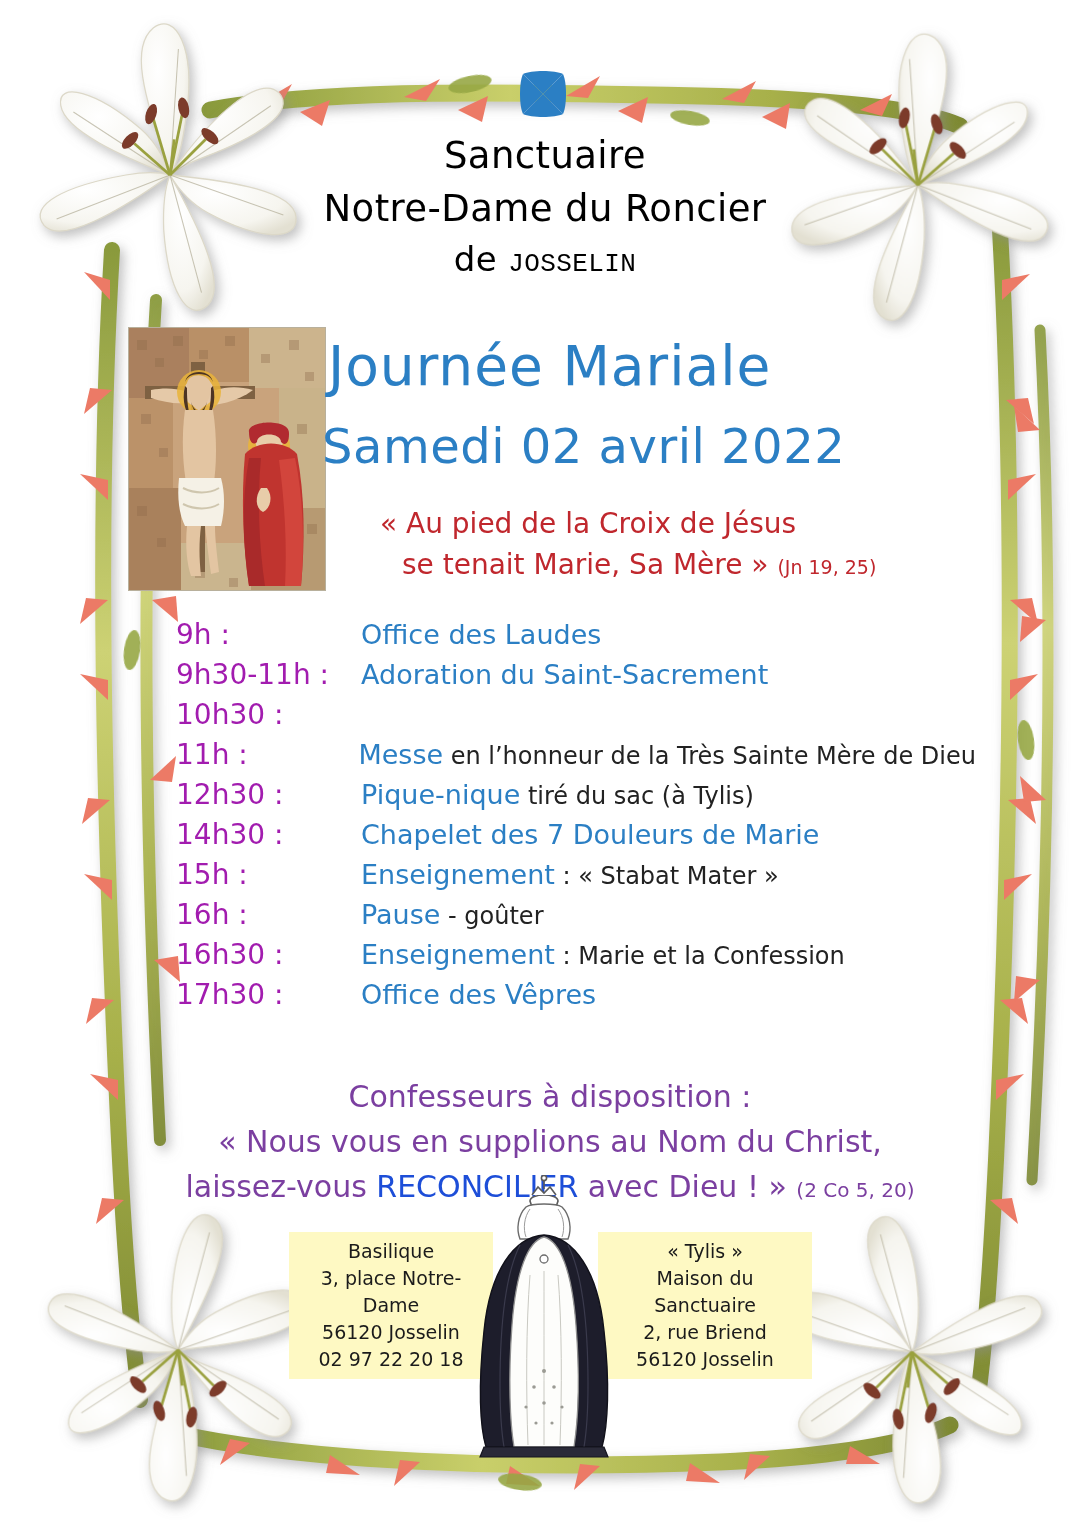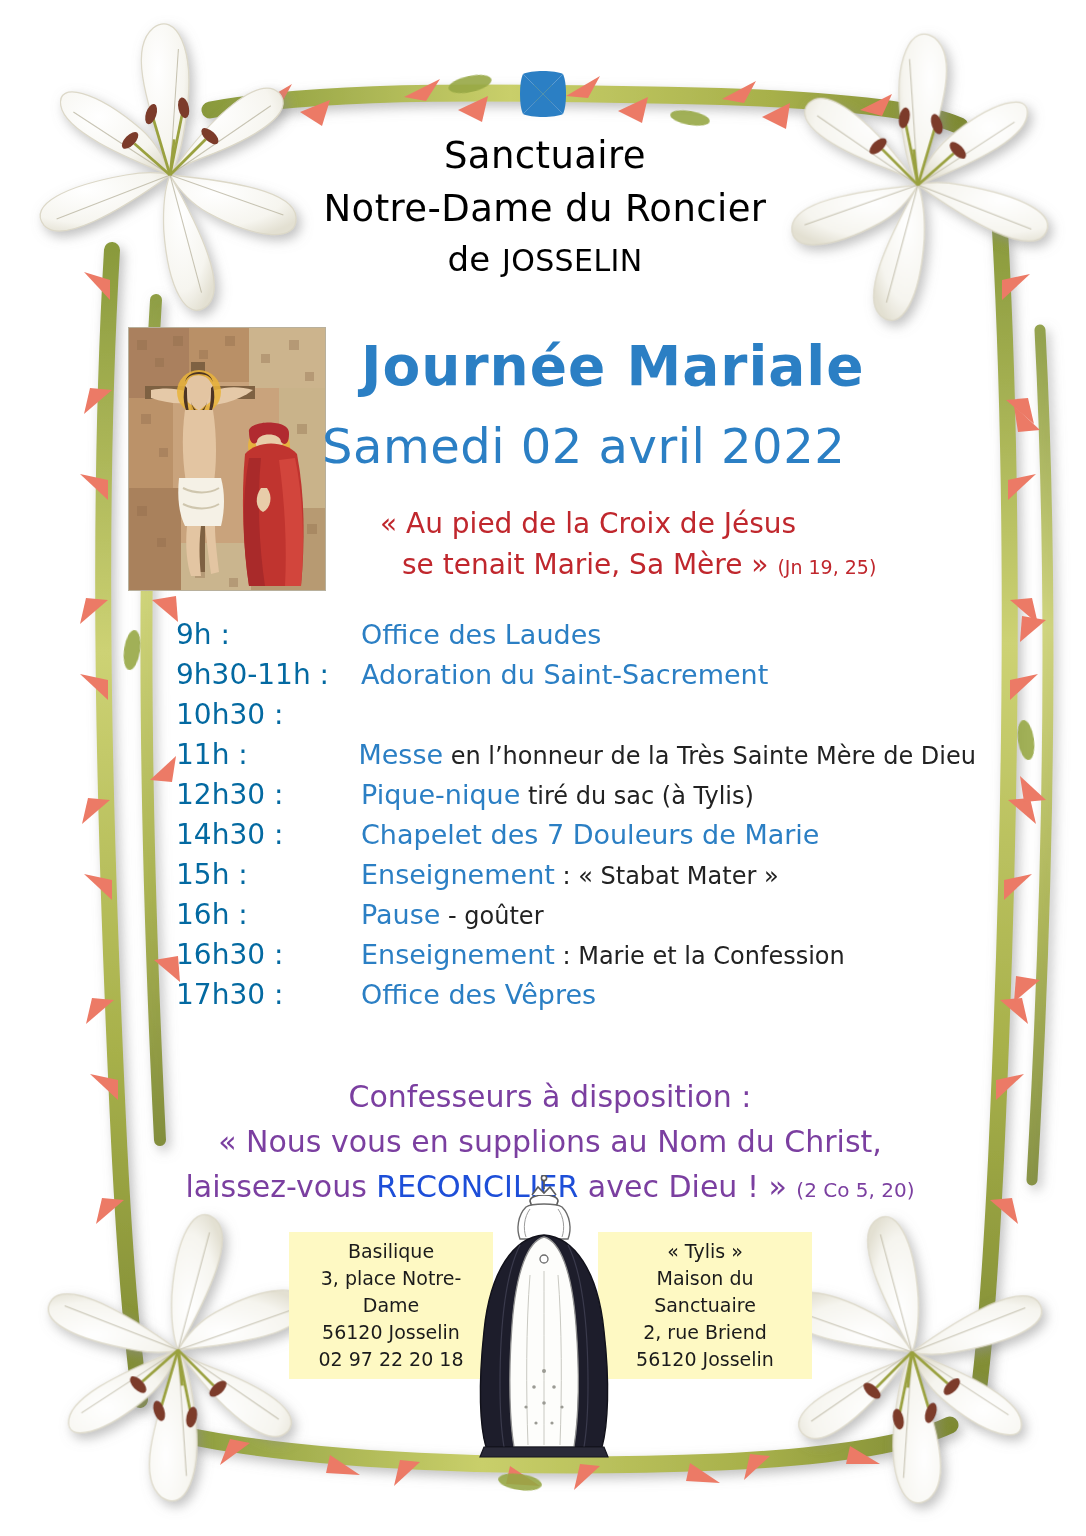--- a/index.html
+++ b/index.html
@@ -47,47 +47,46 @@
     width: 690px;
     top: 130px;
     text-align: center;
     color: #000000;
     font-family: "DejaVu Sans", sans-serif;
     font-size: 37px;
     line-height: 1.42;
     letter-spacing: 0.4px;
   }
   .sanctuary .line3 { font-size: 34px; }
-  .sanctuary .sc { font-size: 30px; }
+  .sanctuary .sc { font-size: 26px; font-family: Liberation Mono, monospace; }
 
   
   .mosaic {
     position: absolute;
     left: 128px;
     top: 327px;
     width: 196px;
     height: 262px;
     border: 1px solid #b8b09c;
     overflow: hidden;
     background: #caa886;
   }
   .mosaic svg { display: block; }
 
   
   .title {
     position: absolute;
-    left: 361px;
+    left: 328px;
     top: 334px;
     width: 600px;
     color: #2b7fc4;
     font-family: "DejaVu Sans", sans-serif;
     font-size: 55px;
     letter-spacing: 1px;
     white-space: nowrap;
-    font-weight: bold;
   }
   .subtitle {
     position: absolute;
     left: 322px;
     top: 418px;
     width: 640px;
     color: #2b7fc4;
     font-family: "DejaVu Sans", sans-serif;
     font-size: 48px;
     letter-spacing: 0.5px;
@@ -117,21 +116,21 @@
     top: 618px;
     width: 800px;
   }
   .srow {
     display: flex;
     align-items: baseline;
     height: 40px;
   }
   .stime {
     width: 185px;
-    color: #0369a1;
+    color: #a21caf;
     font-family: "DejaVu Sans", sans-serif;
     font-size: 28px;
     white-space: nowrap;
   }
   .sevent {
     color: #2b7fc4;
     font-family: "DejaVu Sans", sans-serif;
     font-size: 27px;
     white-space: nowrap;
     text-align: right;

